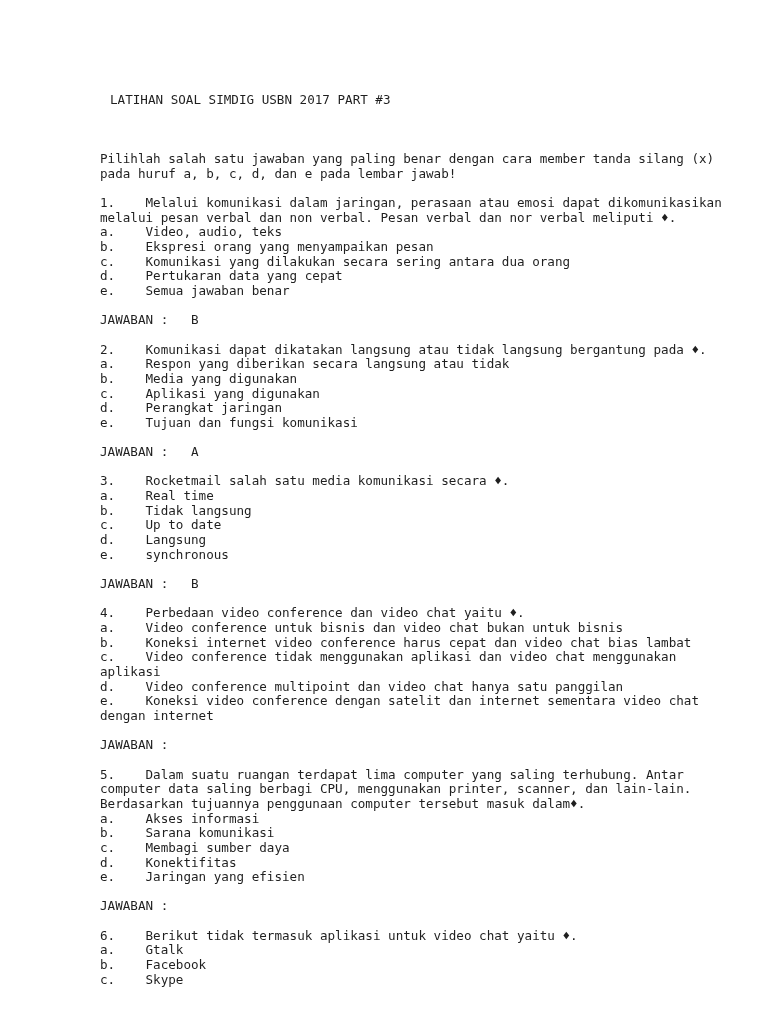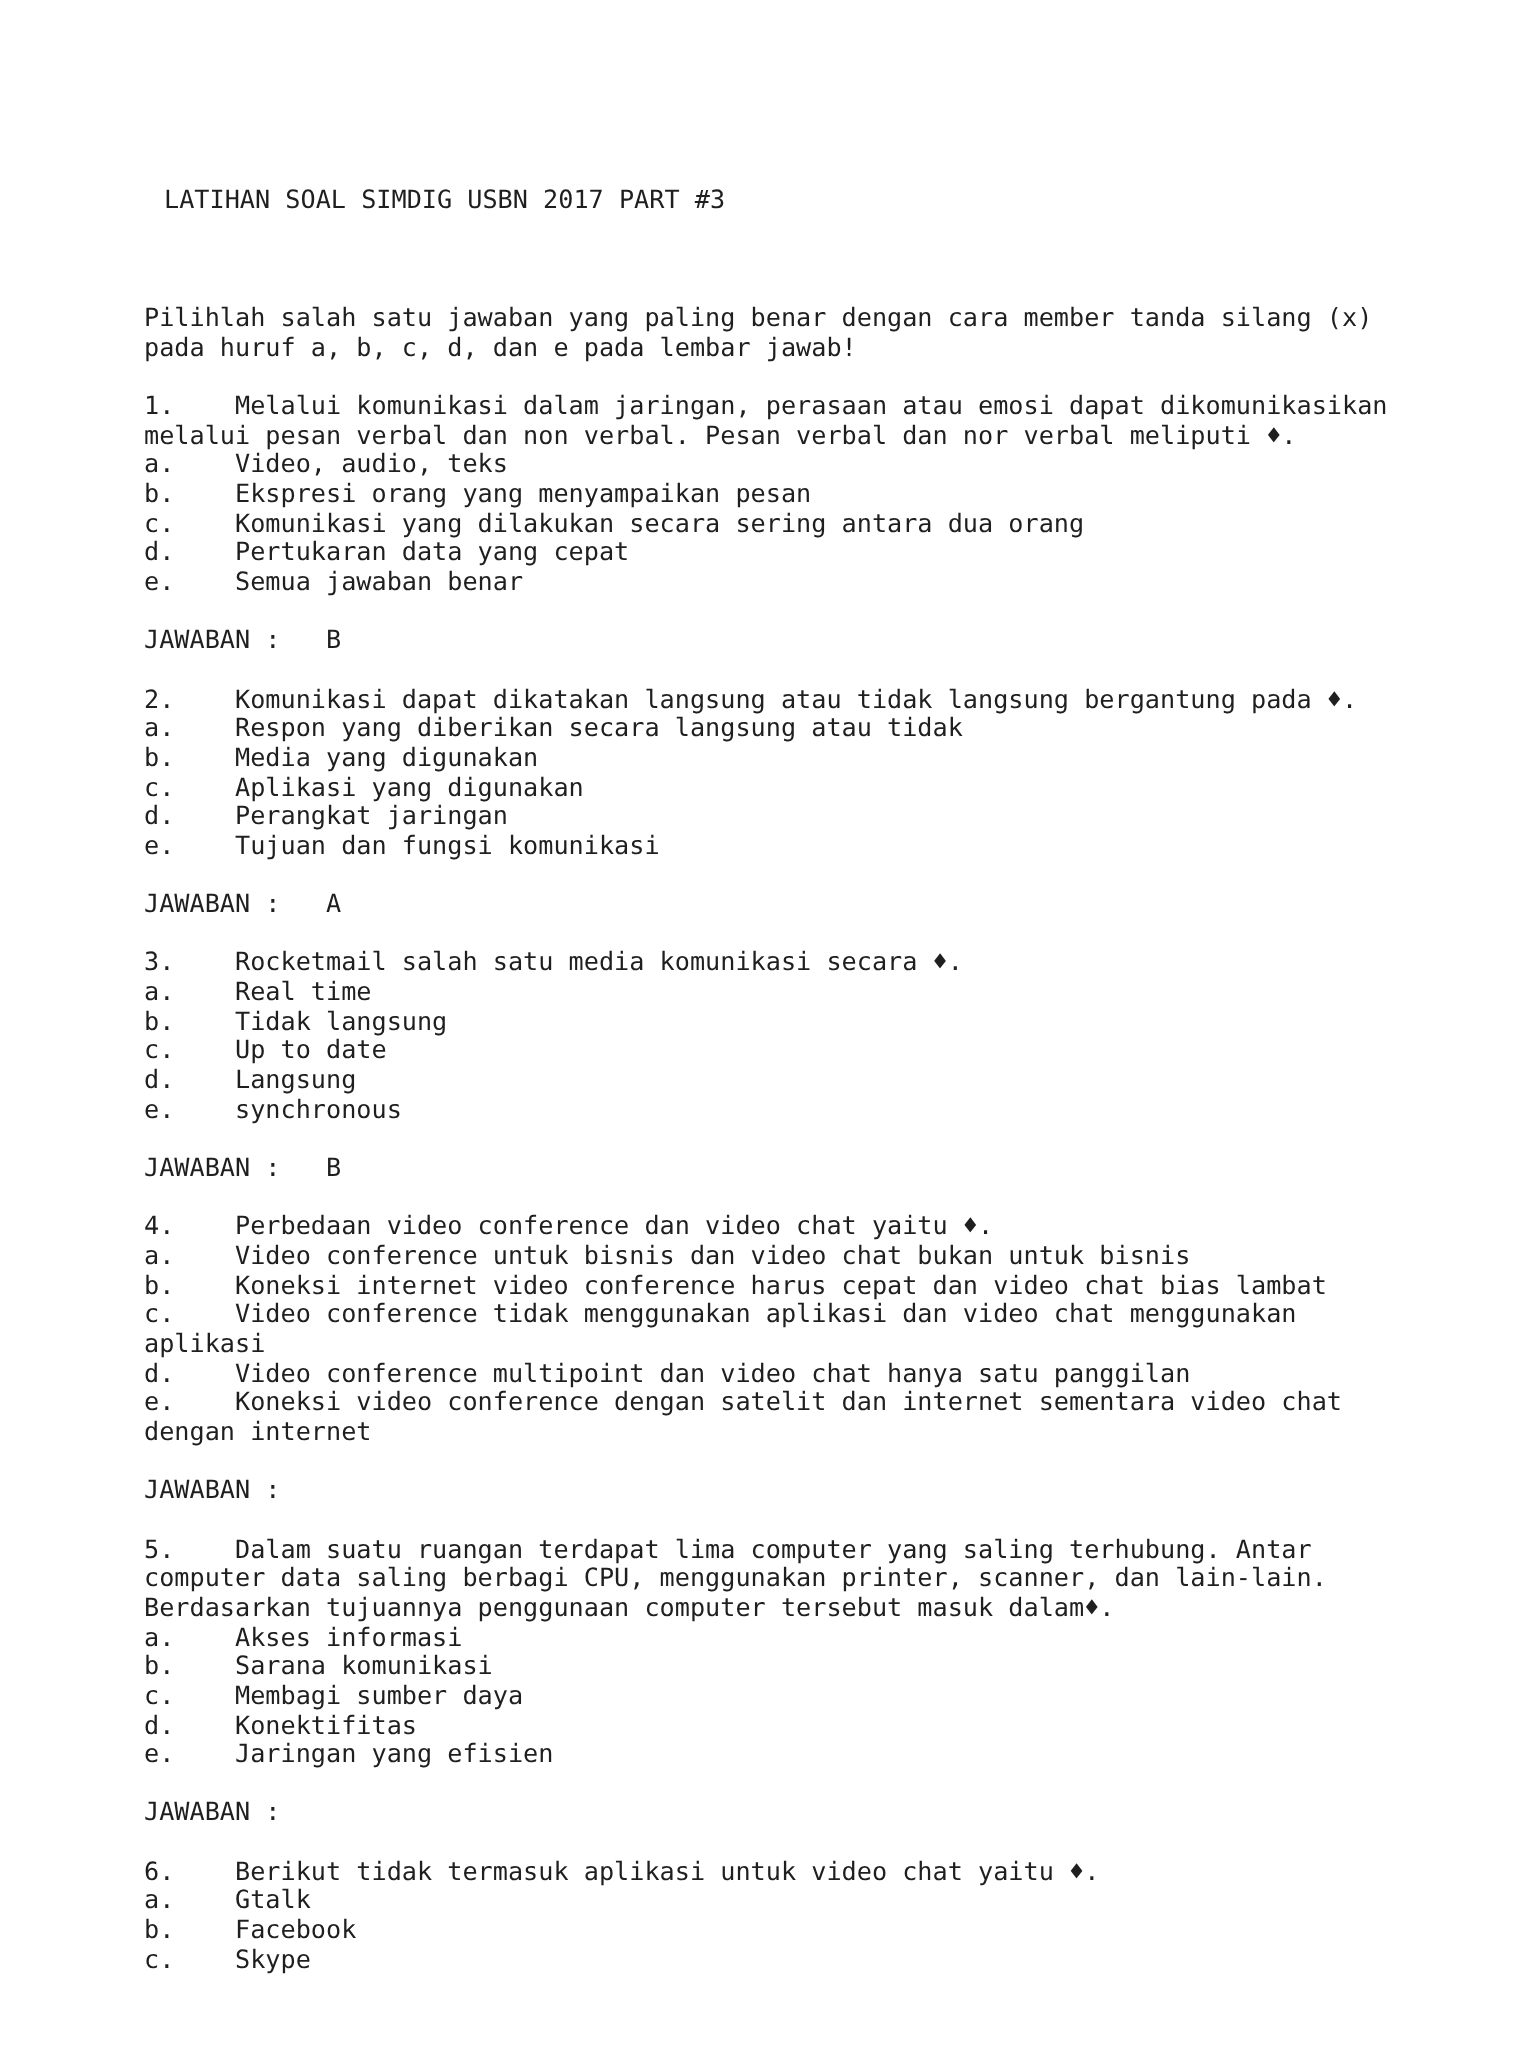--- a/index.html
+++ b/index.html
@@ -11,21 +11,21 @@
   .page{
     position:absolute;left:0;top:0;width:768px;height:1024px;
     background:#ffffff;
   }
   .doc{
     position:absolute;left:72px;top:64px;width:660px;
     font-size:12.6px;line-height:14.67px;
     color:#1f1f1f;
     white-space:pre;
   }
-  .line{height:14.67px;}
+  .line{height:14.67px;margin-left:28px;}
   .title-line{padding-left:10px;}
 </style>
 </head>
 <body style="background: rgb(255, 255, 255);">
 
 <div class="page">
   <div class="doc" style="color: rgb(31, 31, 31);">
     <div class="line title-line">LATIHAN SOAL SIMDIG USBN 2017 PART #3</div>
     <div id="lines"><div class="line">&nbsp;</div><div class="line">Pilihlah salah satu jawaban yang paling benar dengan cara member tanda silang (x)</div><div class="line">pada huruf a, b, c, d, dan e pada lembar jawab!</div><div class="line">&nbsp;</div><div class="line">1.    Melalui komunikasi dalam jaringan, perasaan atau emosi dapat dikomunikasikan</div><div class="line">melalui pesan verbal dan non verbal. Pesan verbal dan nor verbal meliputi ♦.</div><div class="line">a.    Video, audio, teks</div><div class="line">b.    Ekspresi orang yang menyampaikan pesan</div><div class="line">c.    Komunikasi yang dilakukan secara sering antara dua orang</div><div class="line">d.    Pertukaran data yang cepat</div><div class="line">e.    Semua jawaban benar</div><div class="line">&nbsp;</div><div class="line">JAWABAN :   B</div><div class="line">&nbsp;</div><div class="line">2.    Komunikasi dapat dikatakan langsung atau tidak langsung bergantung pada ♦.</div><div class="line">a.    Respon yang diberikan secara langsung atau tidak</div><div class="line">b.    Media yang digunakan</div><div class="line">c.    Aplikasi yang digunakan</div><div class="line">d.    Perangkat jaringan</div><div class="line">e.    Tujuan dan fungsi komunikasi</div><div class="line">&nbsp;</div><div class="line">JAWABAN :   A</div><div class="line">&nbsp;</div><div class="line">3.    Rocketmail salah satu media komunikasi secara ♦.</div><div class="line">a.    Real time</div><div class="line">b.    Tidak langsung</div><div class="line">c.    Up to date</div><div class="line">d.    Langsung</div><div class="line">e.    synchronous</div><div class="line">&nbsp;</div><div class="line">JAWABAN :   B</div><div class="line">&nbsp;</div><div class="line">4.    Perbedaan video conference dan video chat yaitu ♦.</div><div class="line">a.    Video conference untuk bisnis dan video chat bukan untuk bisnis</div><div class="line">b.    Koneksi internet video conference harus cepat dan video chat bias lambat</div><div class="line">c.    Video conference tidak menggunakan aplikasi dan video chat menggunakan</div><div class="line">aplikasi</div><div class="line">d.    Video conference multipoint dan video chat hanya satu panggilan</div><div class="line">e.    Koneksi video conference dengan satelit dan internet sementara video chat</div><div class="line">dengan internet</div><div class="line">&nbsp;</div><div class="line">JAWABAN :</div><div class="line">&nbsp;</div><div class="line">5.    Dalam suatu ruangan terdapat lima computer yang saling terhubung. Antar</div><div class="line">computer data saling berbagi CPU, menggunakan printer, scanner, dan lain-lain.</div><div class="line">Berdasarkan tujuannya penggunaan computer tersebut masuk dalam♦.</div><div class="line">a.    Akses informasi</div><div class="line">b.    Sarana komunikasi</div><div class="line">c.    Membagi sumber daya</div><div class="line">d.    Konektifitas</div><div class="line">e.    Jaringan yang efisien</div><div class="line">&nbsp;</div><div class="line">JAWABAN :</div><div class="line">&nbsp;</div><div class="line">6.    Berikut tidak termasuk aplikasi untuk video chat yaitu ♦.</div><div class="line">a.    Gtalk</div><div class="line">b.    Facebook</div><div class="line">c.    Skype</div></div>
   </div>

